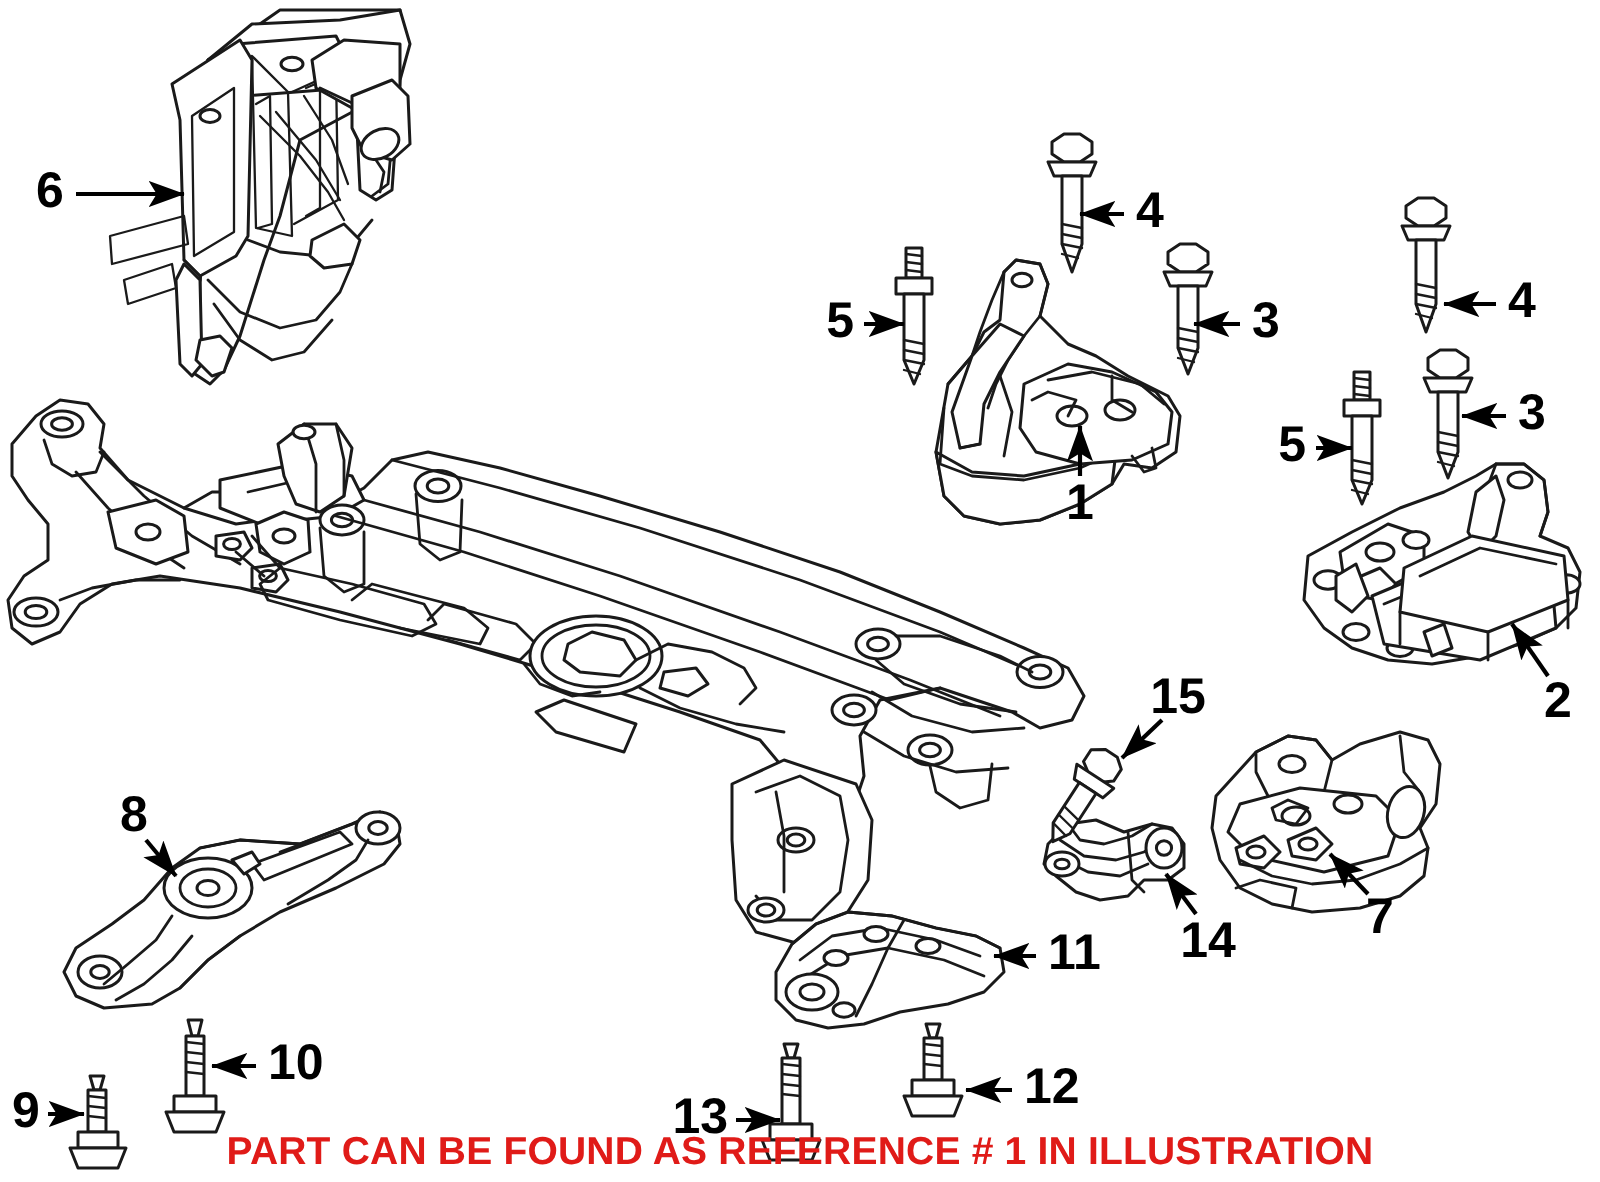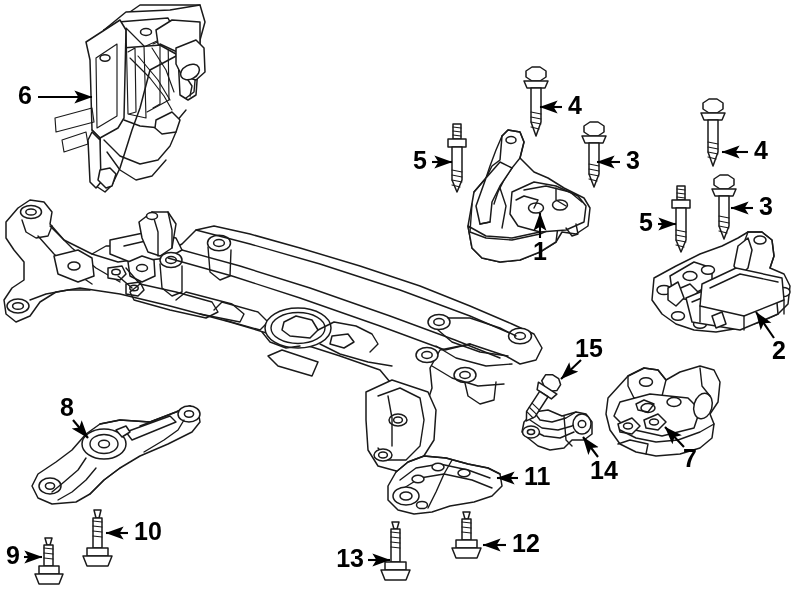--- a/index.html
+++ b/index.html
@@ -445,14 +445,15 @@
       <text class="callout-num" text-anchor="start" x="6" y="557">9</text>
       <text class="callout-num" text-anchor="start" x="134" y="533">10</text>
       <text class="callout-num" text-anchor="start" x="524" y="478">11</text>
       <text class="callout-num" text-anchor="start" x="512" y="545">12</text>
       <text class="callout-num" text-anchor="end" x="364" y="560">13</text>
       <text class="callout-num" text-anchor="middle" x="604" y="472">14</text>
       <text class="callout-num" text-anchor="middle" x="589" y="350">15</text>
     </g>
   </svg>
 
+  <div class="banner">PART CAN BE FOUND AS REFERENCE # 1 IN ILLUSTRATION</div>
 
 </div>
 
 </body></html>

